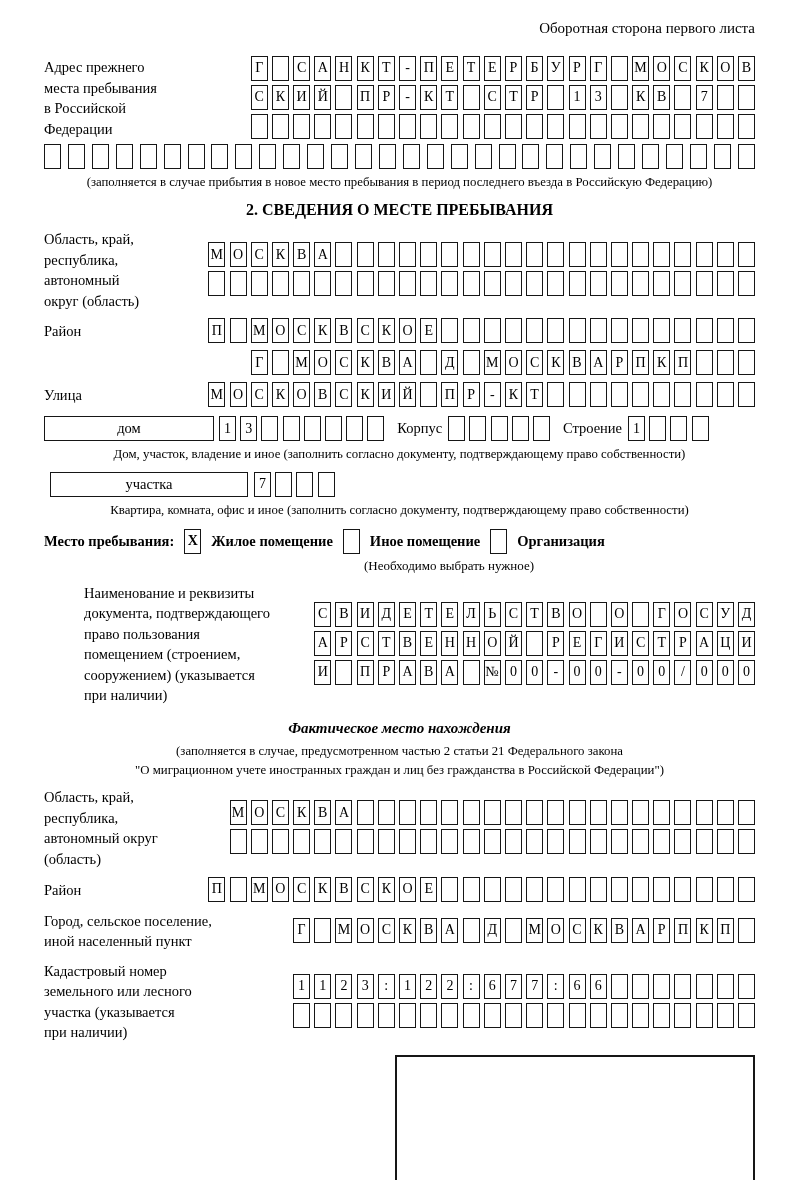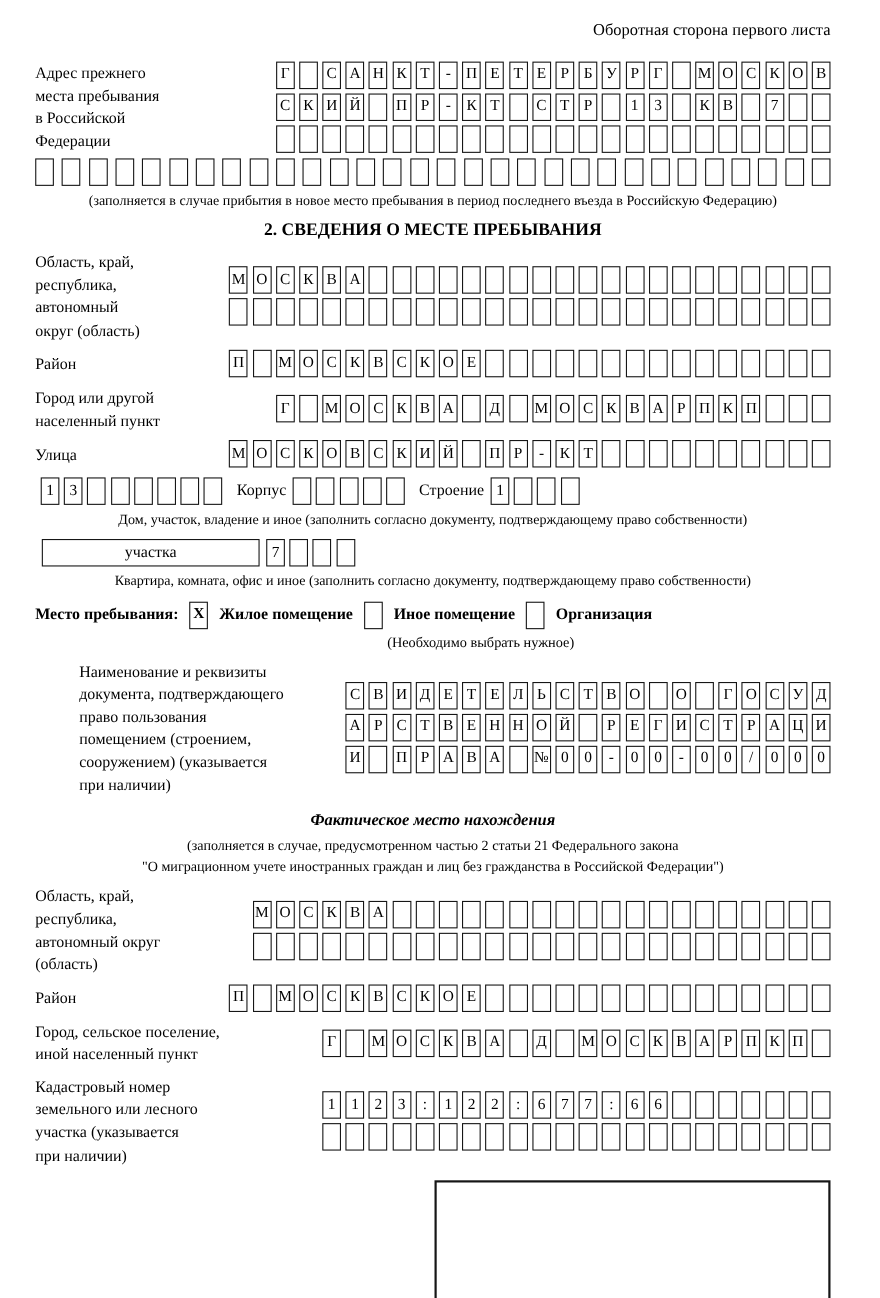--- a/index.html
+++ b/index.html
@@ -1,18 +1,18 @@
 <!DOCTYPE html>
 <html lang="ru"><head>
 <meta charset="utf-8">
 <style>
   html,body{margin:0;padding:0;background:#fff;}
   .page{
     width:800px;height:1180px;box-sizing:border-box;
-    padding:6px 45px 0 32px;
+    padding:6px 45px 0 44px;
     background:#fff;color:#000;
     font-family:"Liberation Serif","DejaVu Serif",serif;
     overflow:hidden;
   }
   .title{ text-align:right;font-size:15px;margin:14px 0 18px 0;}
   .sec-title{ text-align:center;font-weight:bold;font-size:16px;margin:10px 0 8px 0;}
   .sub-title{ text-align:center;font-weight:bold;font-size:15px;margin:14px 0 6px 0;font-style:italic;}
   .note{ text-align:center;font-size:12.8px;margin:5px 0 2px 0;line-height:1.3;}
   .field{display:flex;align-items:center;margin-top:7px;}
   .flabel{font-size:14.5px;line-height:1.42;white-space:pre-line;padding-top:2px;}
@@ -258,22 +258,20 @@
           <span class="cell"></span>
           <span class="cell"></span>
           <span class="cell"></span>
           <span class="cell"></span>
           <span class="cell"></span>
         </div>
     </div>
   </div>
 
   <div class="field">
-    <div class="flabel">Город или другой
-населенный пункт</div>
     <div class="fcells">
       <div class="cellrow">
           <span class="cell">Г</span>
           <span class="cell"></span>
           <span class="cell">М</span>
           <span class="cell">О</span>
           <span class="cell">С</span>
           <span class="cell">К</span>
           <span class="cell">В</span>
           <span class="cell">А</span>
@@ -325,20 +323,21 @@
           <span class="cell"></span>
           <span class="cell"></span>
           <span class="cell"></span>
           <span class="cell"></span>
           <span class="cell"></span>
         </div>
     </div>
   </div>
 
   <div class="house-row">
+    <div class="bigbox" style="width:168px;">дом</div>
     <div class="cellrow" style="margin-left:5px;">
         <span class="cell">1</span>
         <span class="cell">3</span>
         <span class="cell"></span>
         <span class="cell"></span>
         <span class="cell"></span>
         <span class="cell"></span>
         <span class="cell"></span>
         <span class="cell"></span>
       </div>

